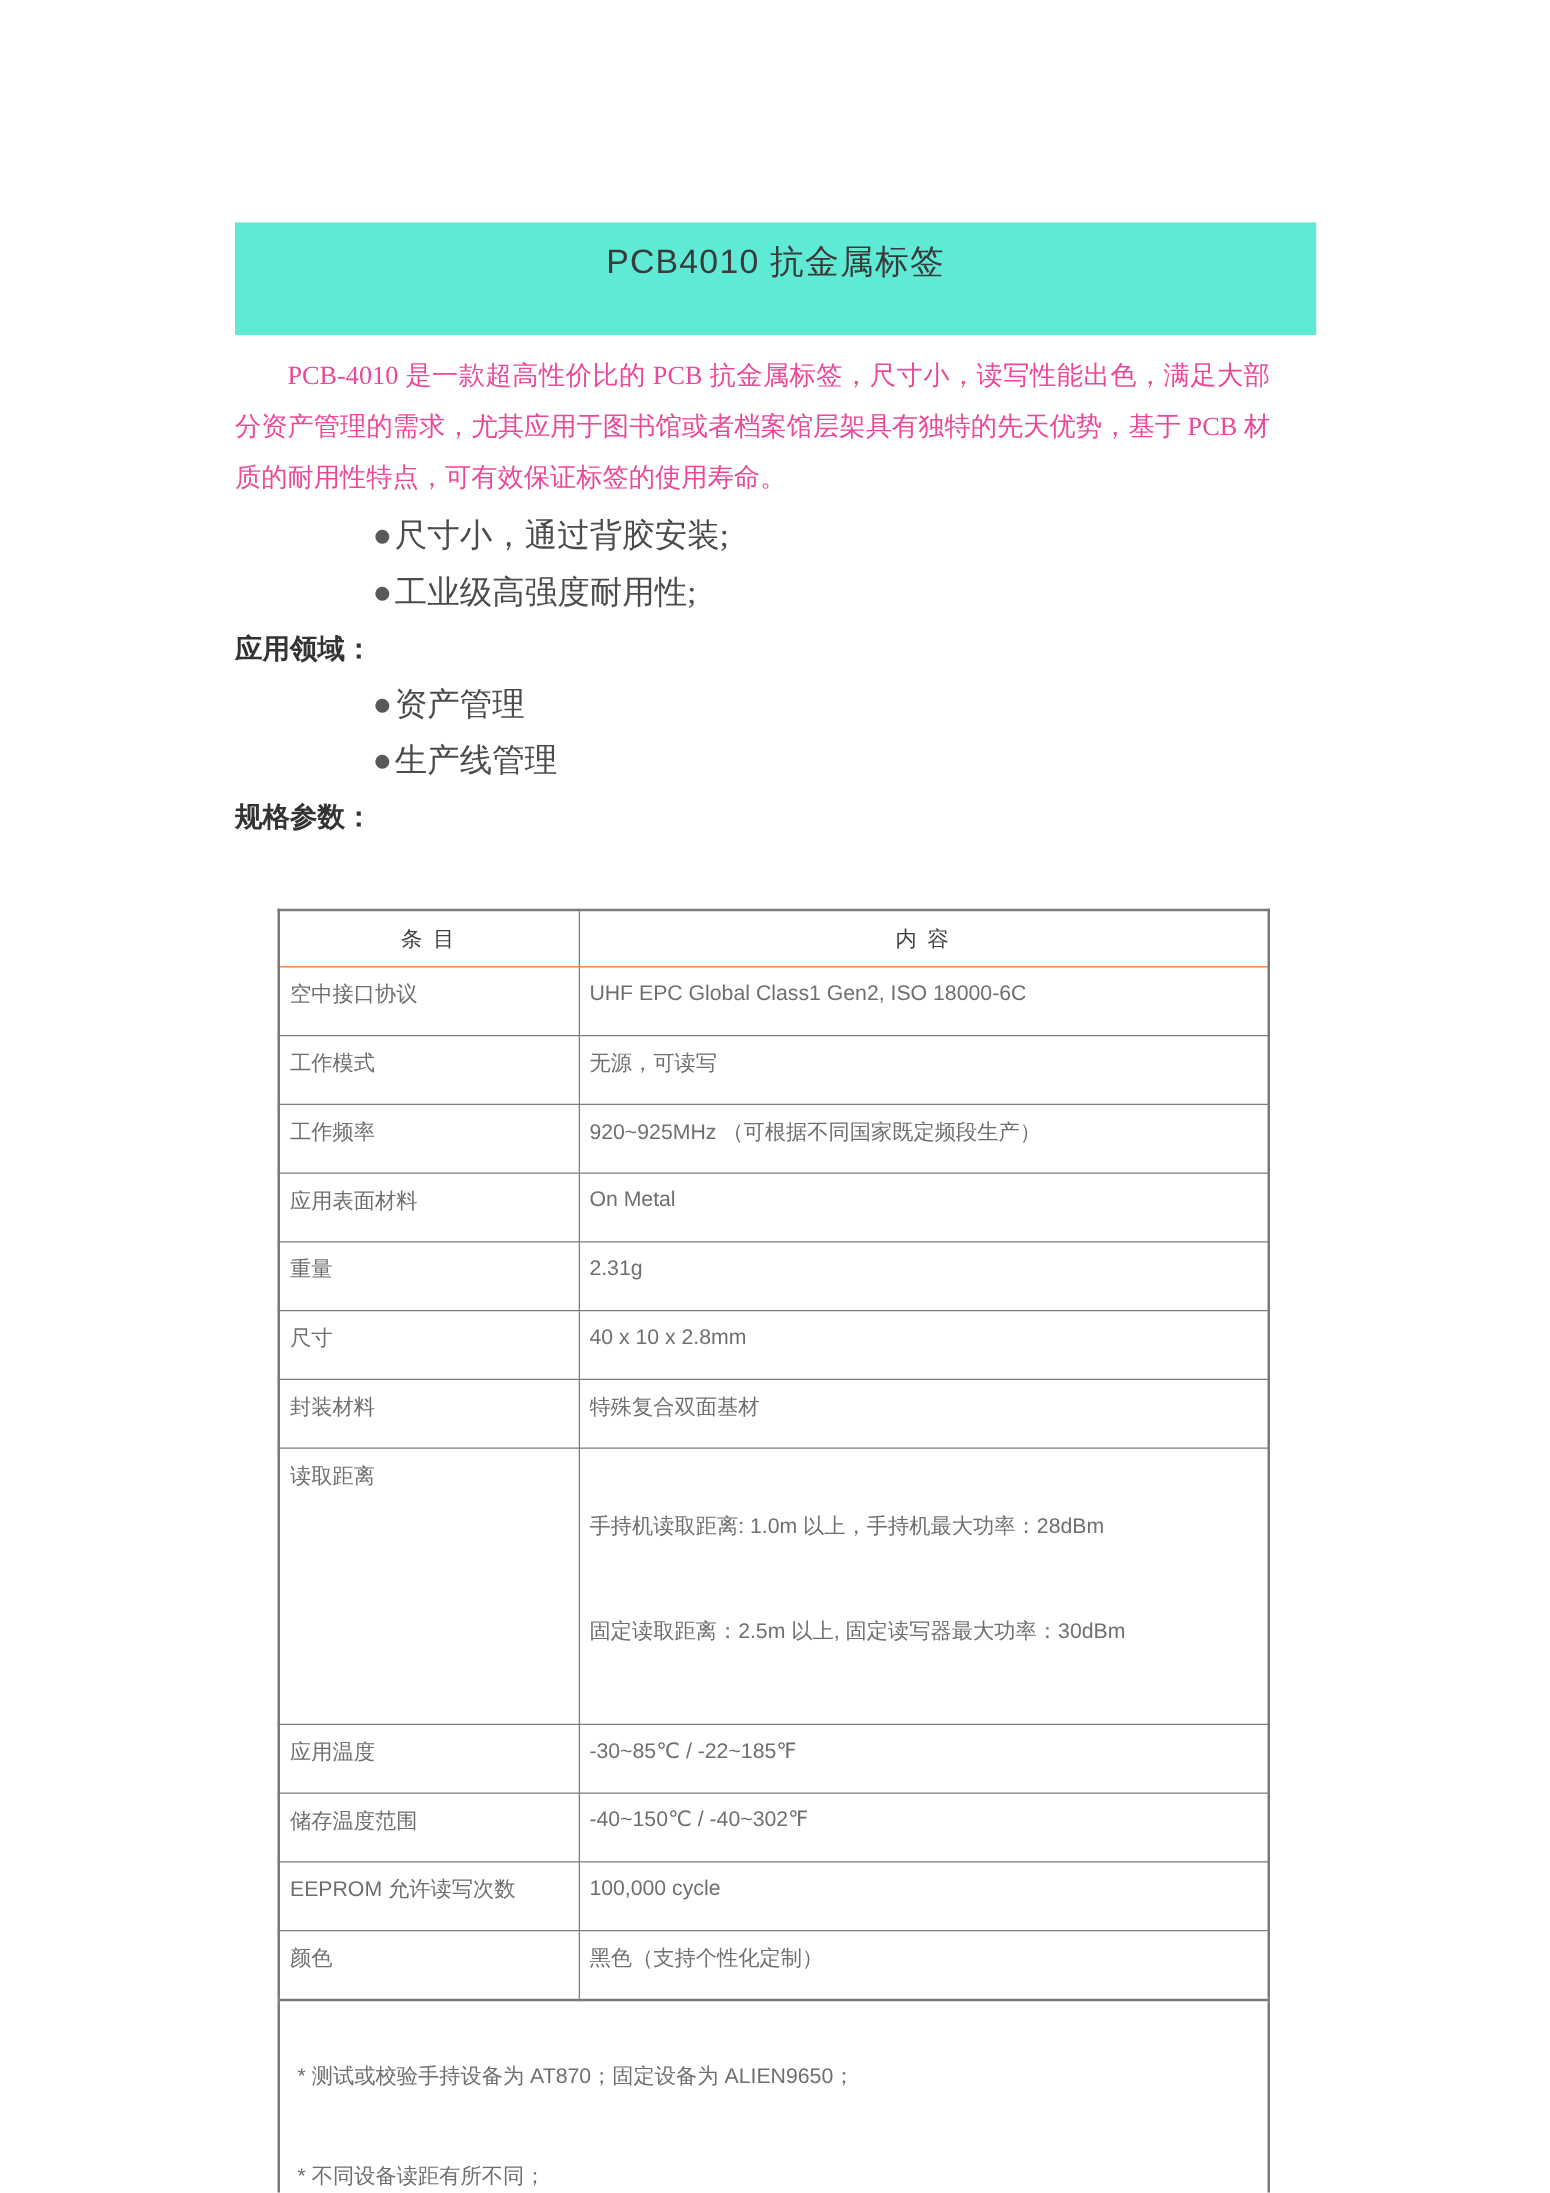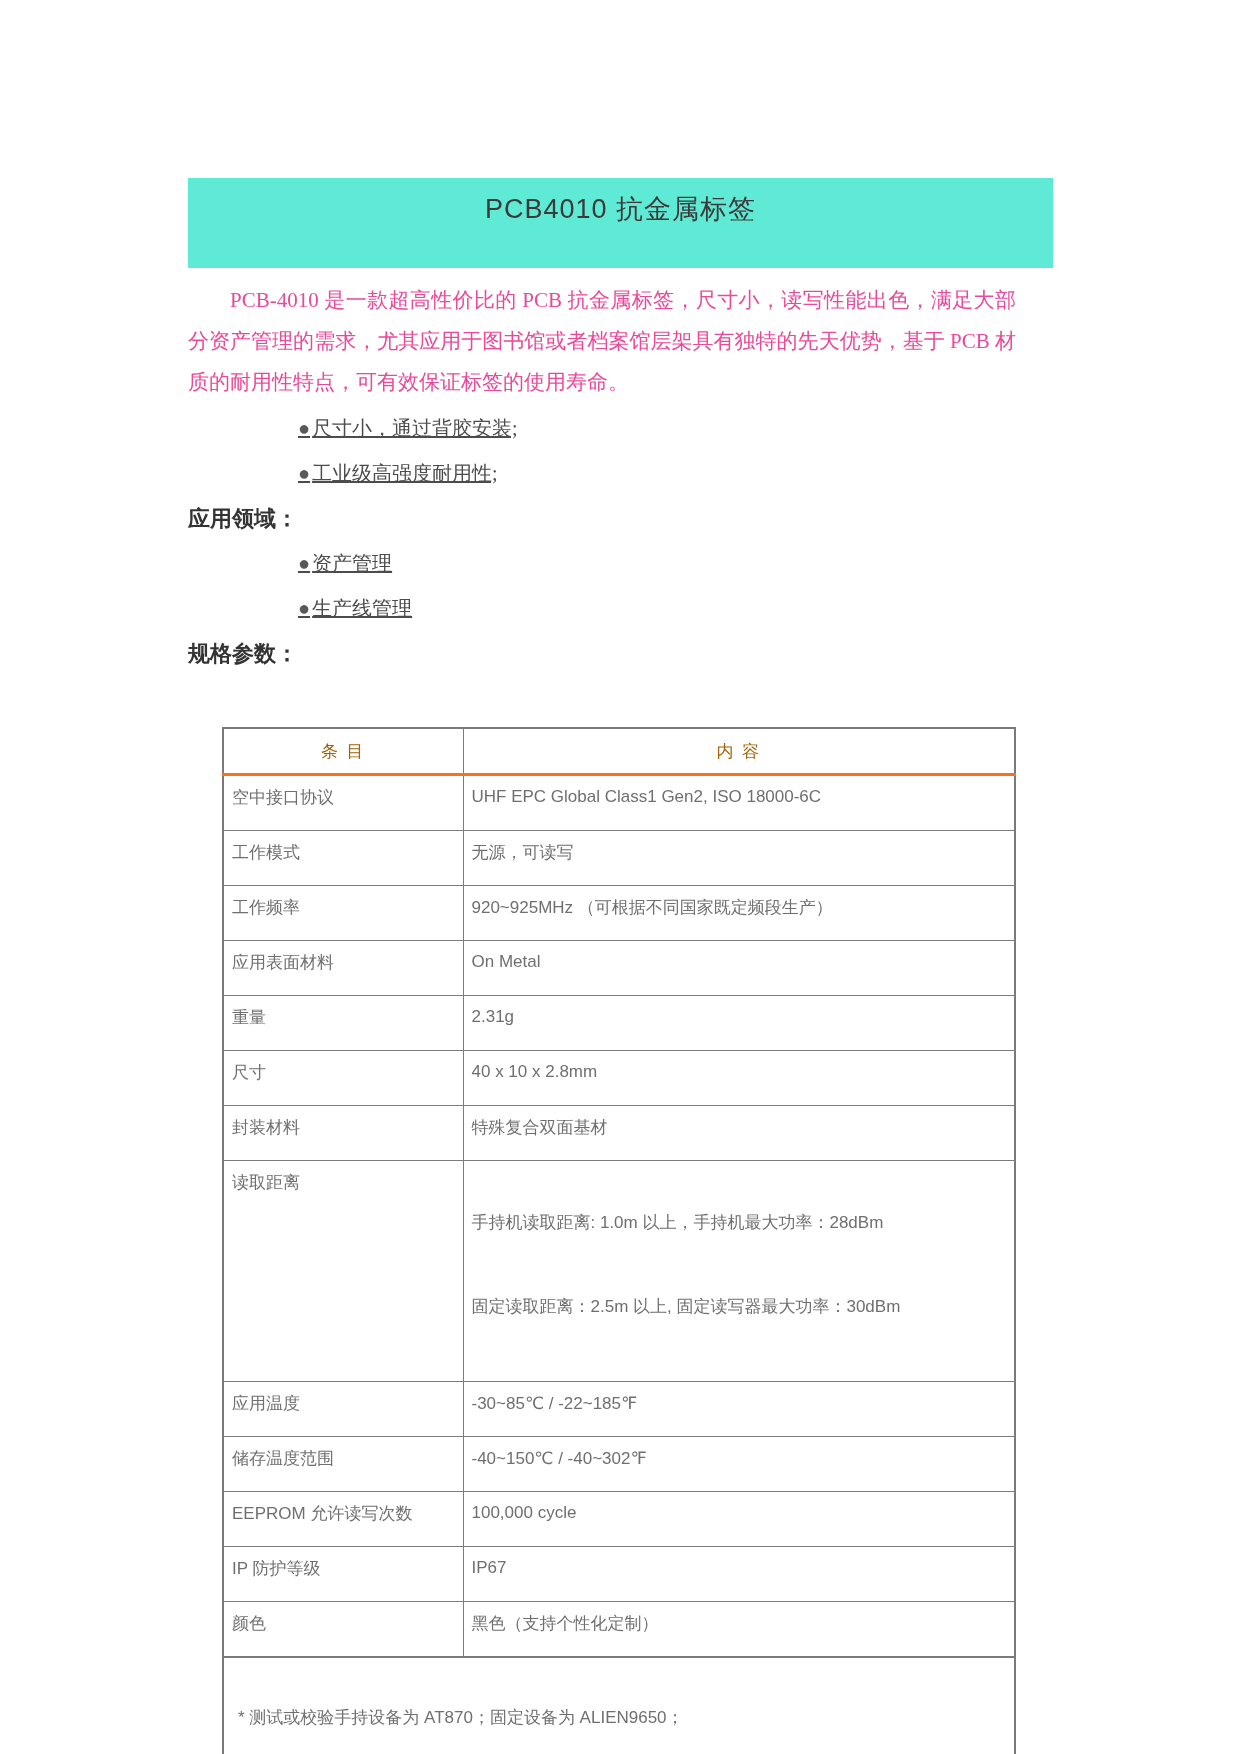--- a/index.html
+++ b/index.html
@@ -28,43 +28,43 @@
   }
 
   
   .lists{position:absolute;left:188px;top:406px;width:828px;}
   .lists .heading{
     font-family:"Liberation Sans","DejaVu Sans",sans-serif;
     font-weight:bold;font-size:22px;color:#333333;
     line-height:45px;height:45px;
   }
   .lists .bullet-line{
-    font-size:20px;color:#4c4c4c;line-height:45px;height:45px;
-    padding-left:110px;box-sizing:border-box;text-decoration:underline;
+    font-size:26px;color:#4c4c4c;line-height:45px;height:45px;
+    padding-left:110px;box-sizing:border-box;
   }
   .lists .dot{color:#595959;margin-right:2px;}
 
   
   table.spec{
     position:absolute;left:222px;top:727px;width:792px;
     border-collapse:collapse;table-layout:fixed;
     font-family:"Liberation Sans","DejaVu Sans",sans-serif;
     font-size:17px;color:#6f6f6f;
   }
   table.spec col.c1{width:240px;}
   table.spec col.c2{width:552px;}
   table.spec th,table.spec td{
     border:1px solid #7c7c7c;vertical-align:middle;
     padding:0 0 12px 8px;font-weight:normal;overflow:hidden;
     white-space:pre-wrap;
   }
   table.spec{border:2px solid #7a7a7a;}
   table.spec tr.hdr th{
-    height:44px;text-align:center;padding:0;color:#a16207;
-    border-bottom:3px solid #f97316;letter-spacing:2px;
+    height:44px;text-align:center;padding:0;color:#404040;
+    border-bottom:1px solid #f97316;letter-spacing:2px;
   }
   table.spec tr.row td{height:42px;}
   table.spec tr.row-double td{height:88px;}
   table.spec tr.row-double .cell-line{line-height:44px;height:44px;}
   table.spec tr.notes td{
     height:81px;padding-left:14px;border-top:2px solid #7a7a7a;
   }
   table.spec tr.notes .note-line{line-height:40px;height:40px;}
 </style>
 </head>
@@ -138,24 +138,20 @@
   </tr>
   <tr class="row">
     <td>储存温度范围</td>
     <td>-40~150℃ / -40~302℉</td>
   </tr>
   <tr class="row">
     <td>EEPROM 允许读写次数</td>
     <td>100,000 cycle</td>
   </tr>
   <tr class="row">
-    <td>IP 防护等级</td>
-    <td>IP67</td>
-  </tr>
-  <tr class="row">
     <td>颜色</td>
     <td>黑色（支持个性化定制）</td>
   </tr>
   <tr class="notes">
     <td colspan="2">
       <div class="note-line">* 测试或校验手持设备为 AT870；固定设备为 ALIEN9650；</div>
       <div class="note-line">* 不同设备读距有所不同；</div>
     </td>
   </tr>
 </tbody>

